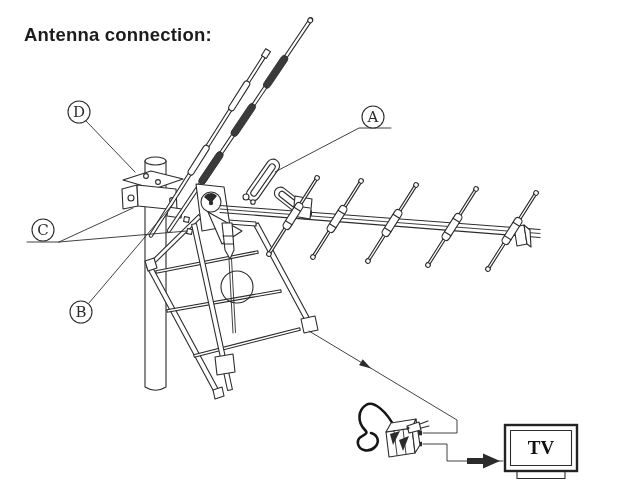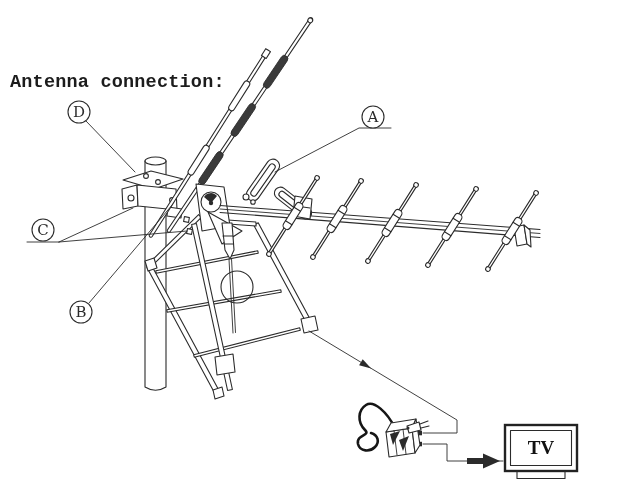--- a/index.html
+++ b/index.html
@@ -3,25 +3,24 @@
 <meta charset="utf-8">
 <style>
   :root { --ink:#2b2b2b; --background:#ffffff; }
   html,body { margin:0; padding:0; }
   body { background:#e8e8e8; font-family:"Liberation Sans", sans-serif; }
   .page {
     position:relative; width:619px; height:495px;
     background:var(--background); overflow:hidden;
   }
   .title {
-    position:absolute; left:10px; top:24px;
-    font-family:Liberation Mono, monospace;
+    position:absolute; left:24px; top:24px;
+    font-family:Liberation Sans, sans-serif;
     font-weight:bold; font-size:18.5px; color:#1c1c1c;
     letter-spacing:0.2px;
-    margin-top:48px;
   }
   svg.diagram { position:absolute; left:0; top:0; }
   
   .ln  { fill:none; stroke:var(--ink); stroke-width:1.1; stroke-linecap:round; stroke-linejoin:round; }
   .thin{ fill:none; stroke:var(--ink); stroke-width:0.9; stroke-linecap:round; }
   .fw  { fill:#ffffff; stroke:var(--ink); stroke-width:1.1; stroke-linejoin:round; }
   .fw2 { fill:#ffffff; stroke:#222222; stroke-width:2.4; }
   .dk  { fill:var(--ink); stroke:none; }
   .dks { fill:#3a3a3a; stroke:var(--ink); stroke-width:0.8; }
   .coil{ fill:none; stroke:#161616; stroke-width:2.6; stroke-linecap:round; }

